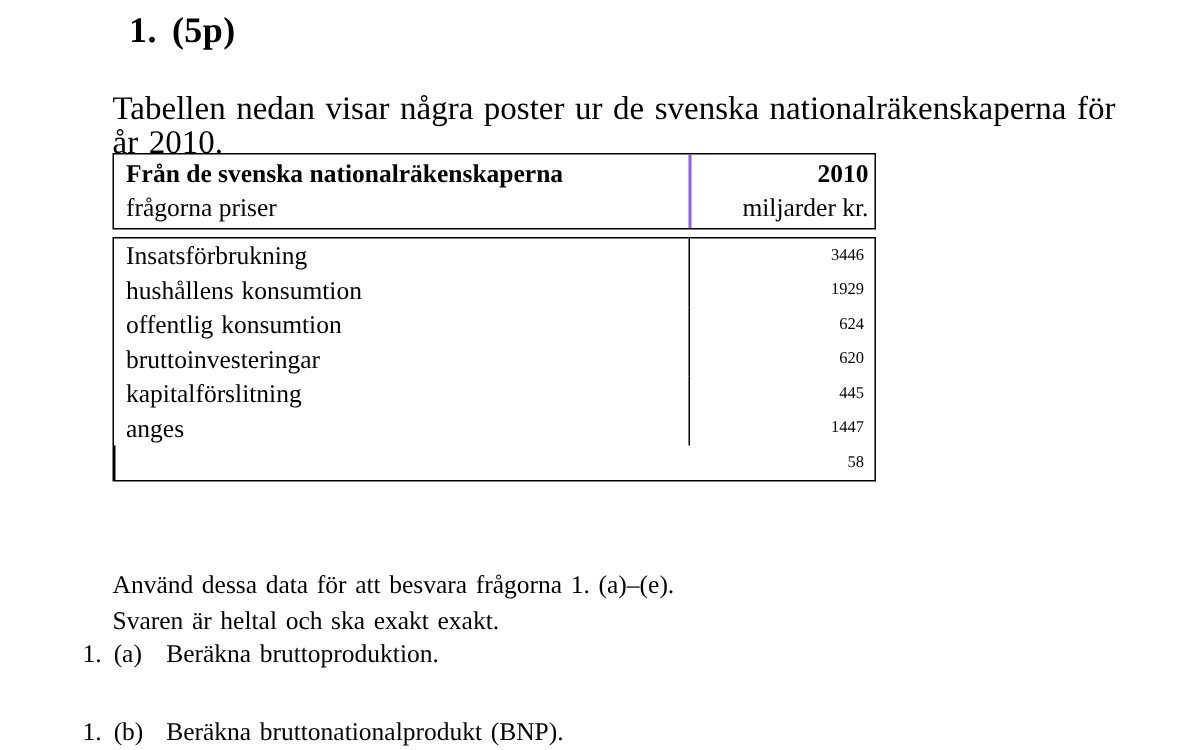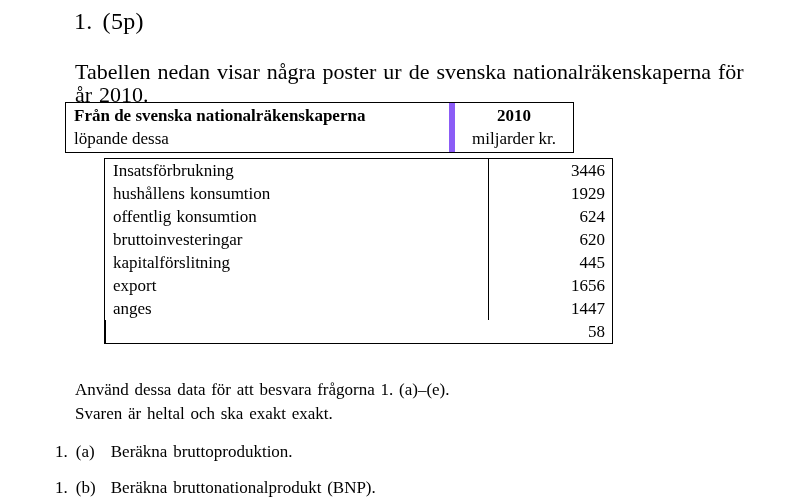--- a/index.html
+++ b/index.html
@@ -7,79 +7,78 @@
   body {
     font-family: "Liberation Serif", "DejaVu Serif", serif;
     color: #000000;
     position: relative;
     overflow: hidden;
   }
   .page { position: absolute; inset: 0; }
 
   .title {
     position: absolute;
-    left: 74px; top: 8px;
+    left: 86px; top: 8px;
     font-size: 24px;
-    font-weight: normal;
+    font-weight: bold;
     letter-spacing: 0.3px;
   }
   .title .pts { margin-left: 10px; }
 
   .intro {
     position: absolute;
     left: 75px; top: 60px;
     width: 690px;
     font-size: 22px;
     line-height: 23px;
     word-spacing: 1.5px;
   }
 
-  .tbl { position: absolute; left: 65px; top: 102px; width: 583px; }
+  .tbl { position: absolute; left: 75px; top: 102px; width: 583px; }
   .tbl-header {
     display: flex;
     border: 1px solid #000;
     width: 509px;
   }
   .tbl-header .c1 {
     width: 383px;
     padding: 1px 0 2px 8px;
     font-size: 17px;
     line-height: 23px;
   }
   .tbl-header .c2 {
     flex: 1;
-    border-left: 6px solid #8b5cf6;
-    text-align: center;
+    border-left: 2px solid #8b5cf6;
+    text-align: right;
     padding: 1px 4px 2px 4px;
     font-size: 17px;
     line-height: 23px;
   }
   .bold { font-weight: bold; }
 
   .tbl-body {
     margin-top: 5px;
     border: 1px solid #000;
     width: 509px;
-    margin-left: 39px;
   }
   .tbl-row { display: flex; height: 23px; }
   .tbl-row .label {
     width: 383px;
     padding-left: 8px;
     font-size: 17px;
     line-height: 23px;
     white-space: nowrap;
     word-spacing: 1px;
   }
   .tbl-row .value {
     flex: 1;
     border-left: 1px solid #000;
     text-align: right;
     padding-right: 7px;
-    font-size: 17px;
+    font-size: 11px;
     line-height: 23px;
   }
 
   .followup {
     position: absolute;
     left: 75px; top: 378px;
     font-size: 17px;
     line-height: 24px;
     word-spacing: 1.5px;
   }
@@ -87,39 +86,39 @@
   .question {
     position: absolute;
     left: 55px;
     font-size: 17px;
     line-height: 23px;
     word-spacing: 1.5px;
     white-space: nowrap;
   }
   .question .qnum { display: inline-block; margin-right: 8px; }
   .question .qletter { display: inline-block; width: 22px; margin-right: 13px; }
-  .q-a { top: 440px; font-family: Liberation Serif, serif; }
+  .q-a { top: 424px; font-family: Liberation Serif, serif; }
   .q-b { top: 476px; }
 </style>
 </head>
 <body>
 
 <div class="page">
 
   <div class="title">
     <span>1.</span><span class="pts">(5p)</span>
   </div>
 
   <p class="intro">Tabellen nedan visar några poster ur de svenska nationalräkenskaperna för år 2010.</p>
 
   <div class="tbl">
     <div class="tbl-header">
       <div class="c1">
         <div class="bold">Från de svenska nationalräkenskaperna</div>
-        <div>löpande dessa</div>
+        <div>frågorna priser</div>
       </div>
       <div class="c2">
         <div class="bold">2010</div>
         <div>miljarder kr.</div>
       </div>
     </div>
     <div class="tbl-body">
       <div class="tbl-row">
         <div class="label">Insatsförbrukning</div>
         <div class="value">3446</div>
@@ -134,24 +133,20 @@
       </div>
       <div class="tbl-row">
         <div class="label">bruttoinvesteringar</div>
         <div class="value">620</div>
       </div>
       <div class="tbl-row">
         <div class="label">kapitalförslitning</div>
         <div class="value">445</div>
       </div>
       <div class="tbl-row">
-        <div class="label">export</div>
-        <div class="value">1656</div>
-      </div>
-      <div class="tbl-row">
         <div class="label">anges</div>
         <div class="value">1447</div>
       </div>
       <div class="tbl-row">
         <div class="value">58</div>
       </div>
     </div>
   </div>
 
   <p class="followup">

